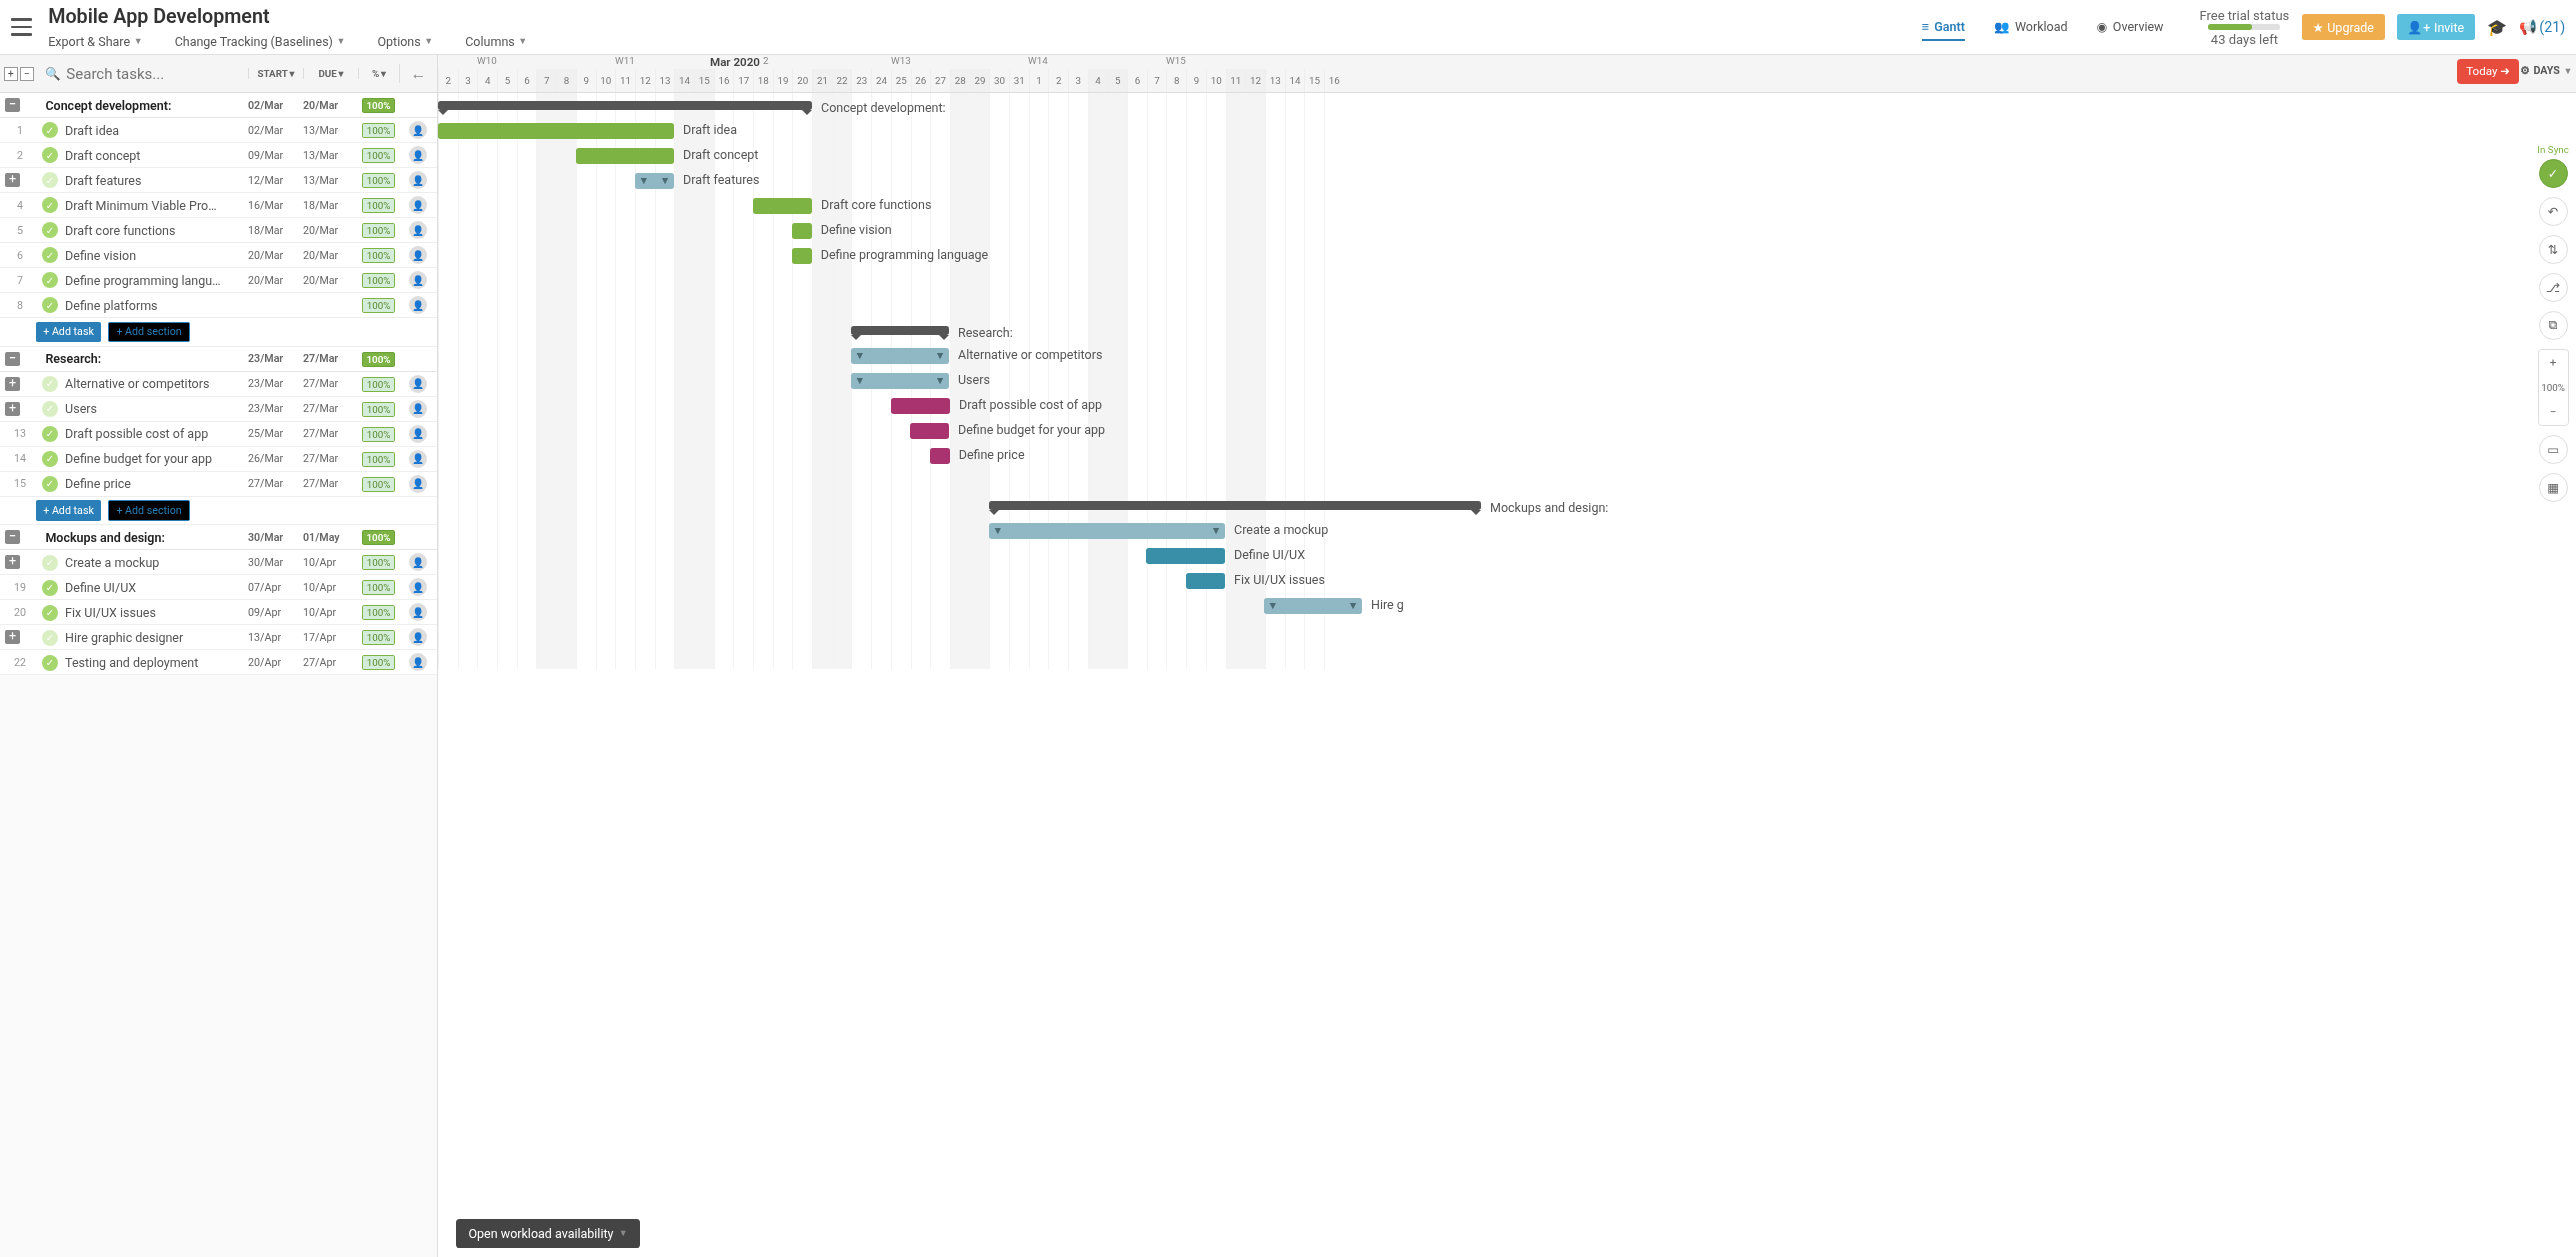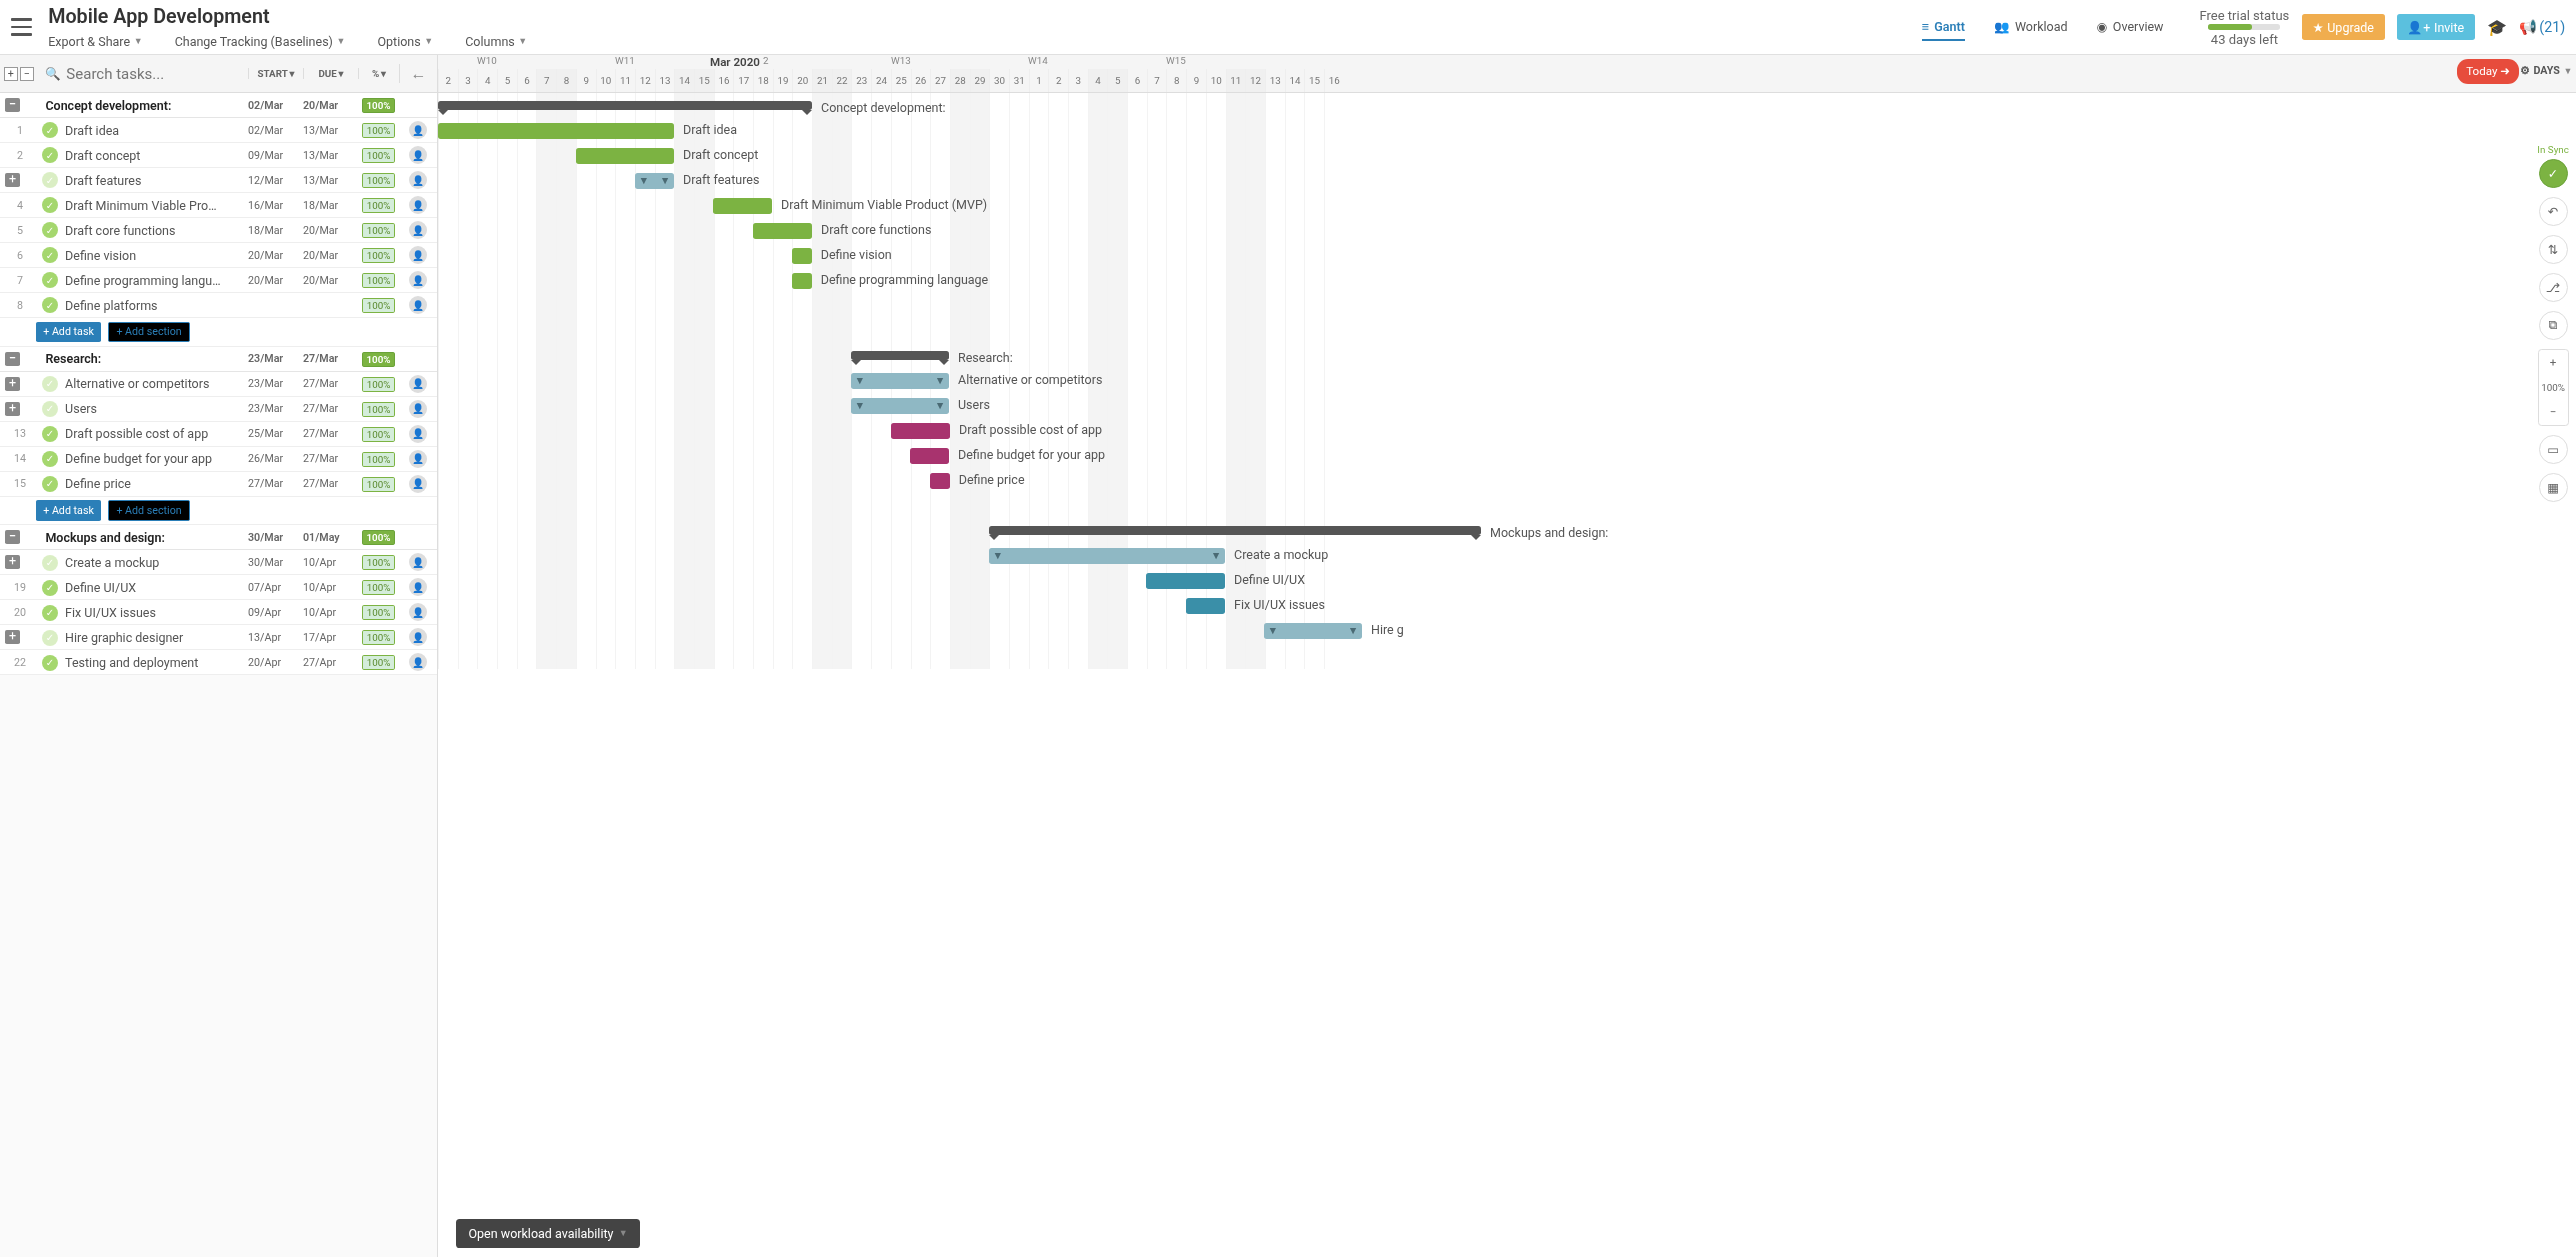--- a/index.html
+++ b/index.html
@@ -56,21 +56,21 @@
 .btn-add-task{background:#2b7fb8;color:#fff;border:none;padding:2.7px 7.2px;font-size:10.7px;border-radius:1.8px;cursor:pointer}
 .btn-add-section{background:#000000;color:#2b7fb8;border:0.9px solid #2b7fb8;padding:2.7px 7.2px;font-size:10.7px;border-radius:1.8px;cursor:pointer}
 .gantt{flex:1;position:relative;overflow:hidden;background:#fff}
 .gantt-header{height:38px;border-bottom:0.9px solid #ddd;background:#f5f5f5;position:relative}
 .month-row{height:14.3px;position:relative;font-size:9.8px;color:#666}
 .week-label{position:absolute;top:0;font-size:9.8px;color:#888}
 .month-label{position:absolute;top:0;font-weight:600;color:#444;font-size:11.6px}
 .day-row{height:23px;display:flex;position:relative}
 .day-cell{width:19.7px;text-align:center;font-size:9.8px;color:#777;border-left:0.9px solid #eee;line-height:23px}
 .day-cell.weekend{background:#f0f0f0}
-.today-btn{position:absolute;right:57px;top:3.6px;background:#e74c3c;color:#fff;border:none;padding:5.4px 9px;border-radius:11px;font-size:11.6px;cursor:pointer;z-index:5}
+.today-btn{position:absolute;right:57px;top:3.6px;background:#e74c3c;color:#fff;border:none;padding:5.4px 9px;border-radius:4px;font-size:11.6px;cursor:pointer;z-index:5}
 .days-btn{position:absolute;right:3.6px;top:9px;color:#555;font-size:10.7px;font-weight:700;cursor:pointer;display:flex;align-items:center;gap:3.6px;z-index:5}
 .gantt-body{position:relative;overflow:hidden}
 .gantt-row{height:25px;position:relative;border-bottom:0.9px solid transparent}
 .bar{position:absolute;height:16px;top:4.5px;border-radius:2.7px}
 .bar.green{background:#7cb342}
 .bar.group{background:#555;height:9px;top:8px}
 .bar.group::before,.bar.group::after{content:"";position:absolute;top:9px;border-top:5.4px solid #555;border-left:5.4px solid transparent;border-right:5.4px solid transparent}
 .bar.group::before{left:0}
 .bar.group::after{right:0}
 .bar.summary{background:#8fb8c4;height:16px}
@@ -499,25 +499,20 @@
             </div>
           </div>
           <div class="gantt-row">
             <div class="bar summary" style="left: 197px; width: 39px;">
               <span class="chev" style="left:3.6px">▼</span>
               <span class="chev" style="right:3.6px">▼</span>
               <span class="bar-label">Draft features</span>
             </div>
           </div>
           <div class="gantt-row">
-            <div class="bar green" style="left: 275px; width: 59px;">
-              <span class="bar-label">Draft Minimum Viable Product (MVP)</span>
-            </div>
-          </div>
-          <div class="gantt-row">
             <div class="bar green" style="left: 315px; width: 59px;">
               <span class="bar-label">Draft core functions</span>
             </div>
           </div>
           <div class="gantt-row">
             <div class="bar green" style="left: 354px; width: 19.7px;">
               <span class="bar-label">Define vision</span>
             </div>
           </div>
           <div class="gantt-row">

